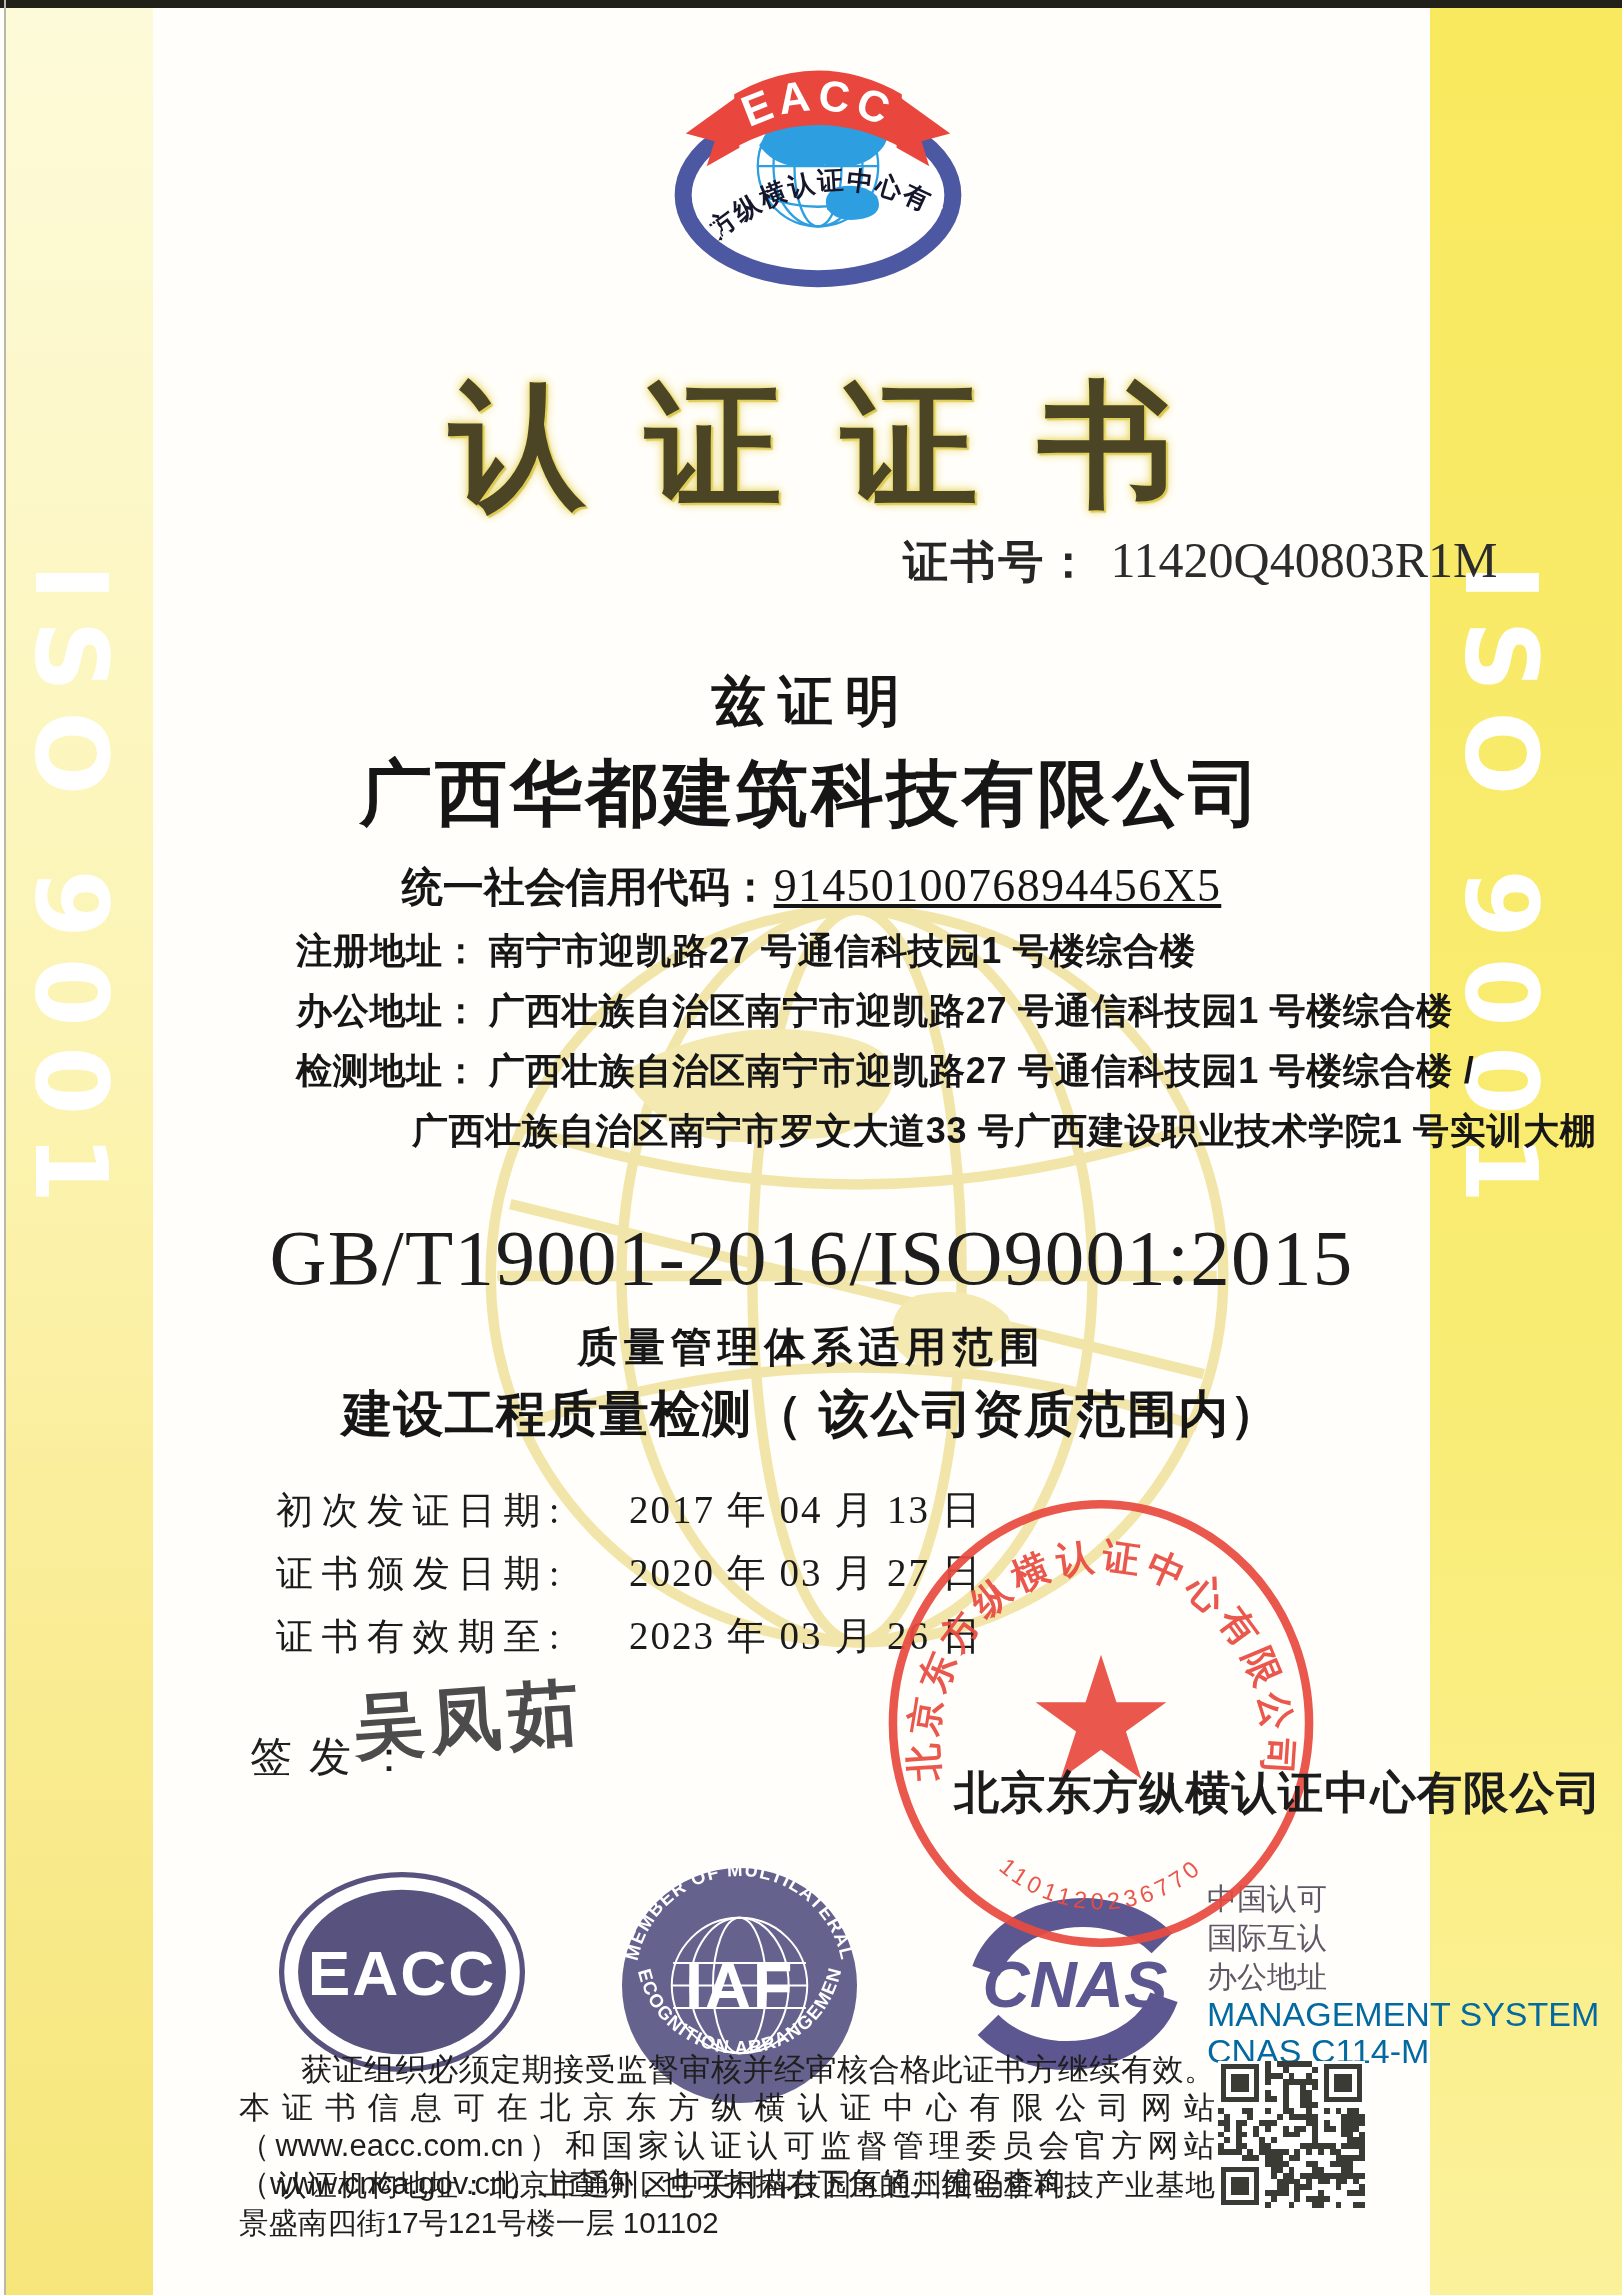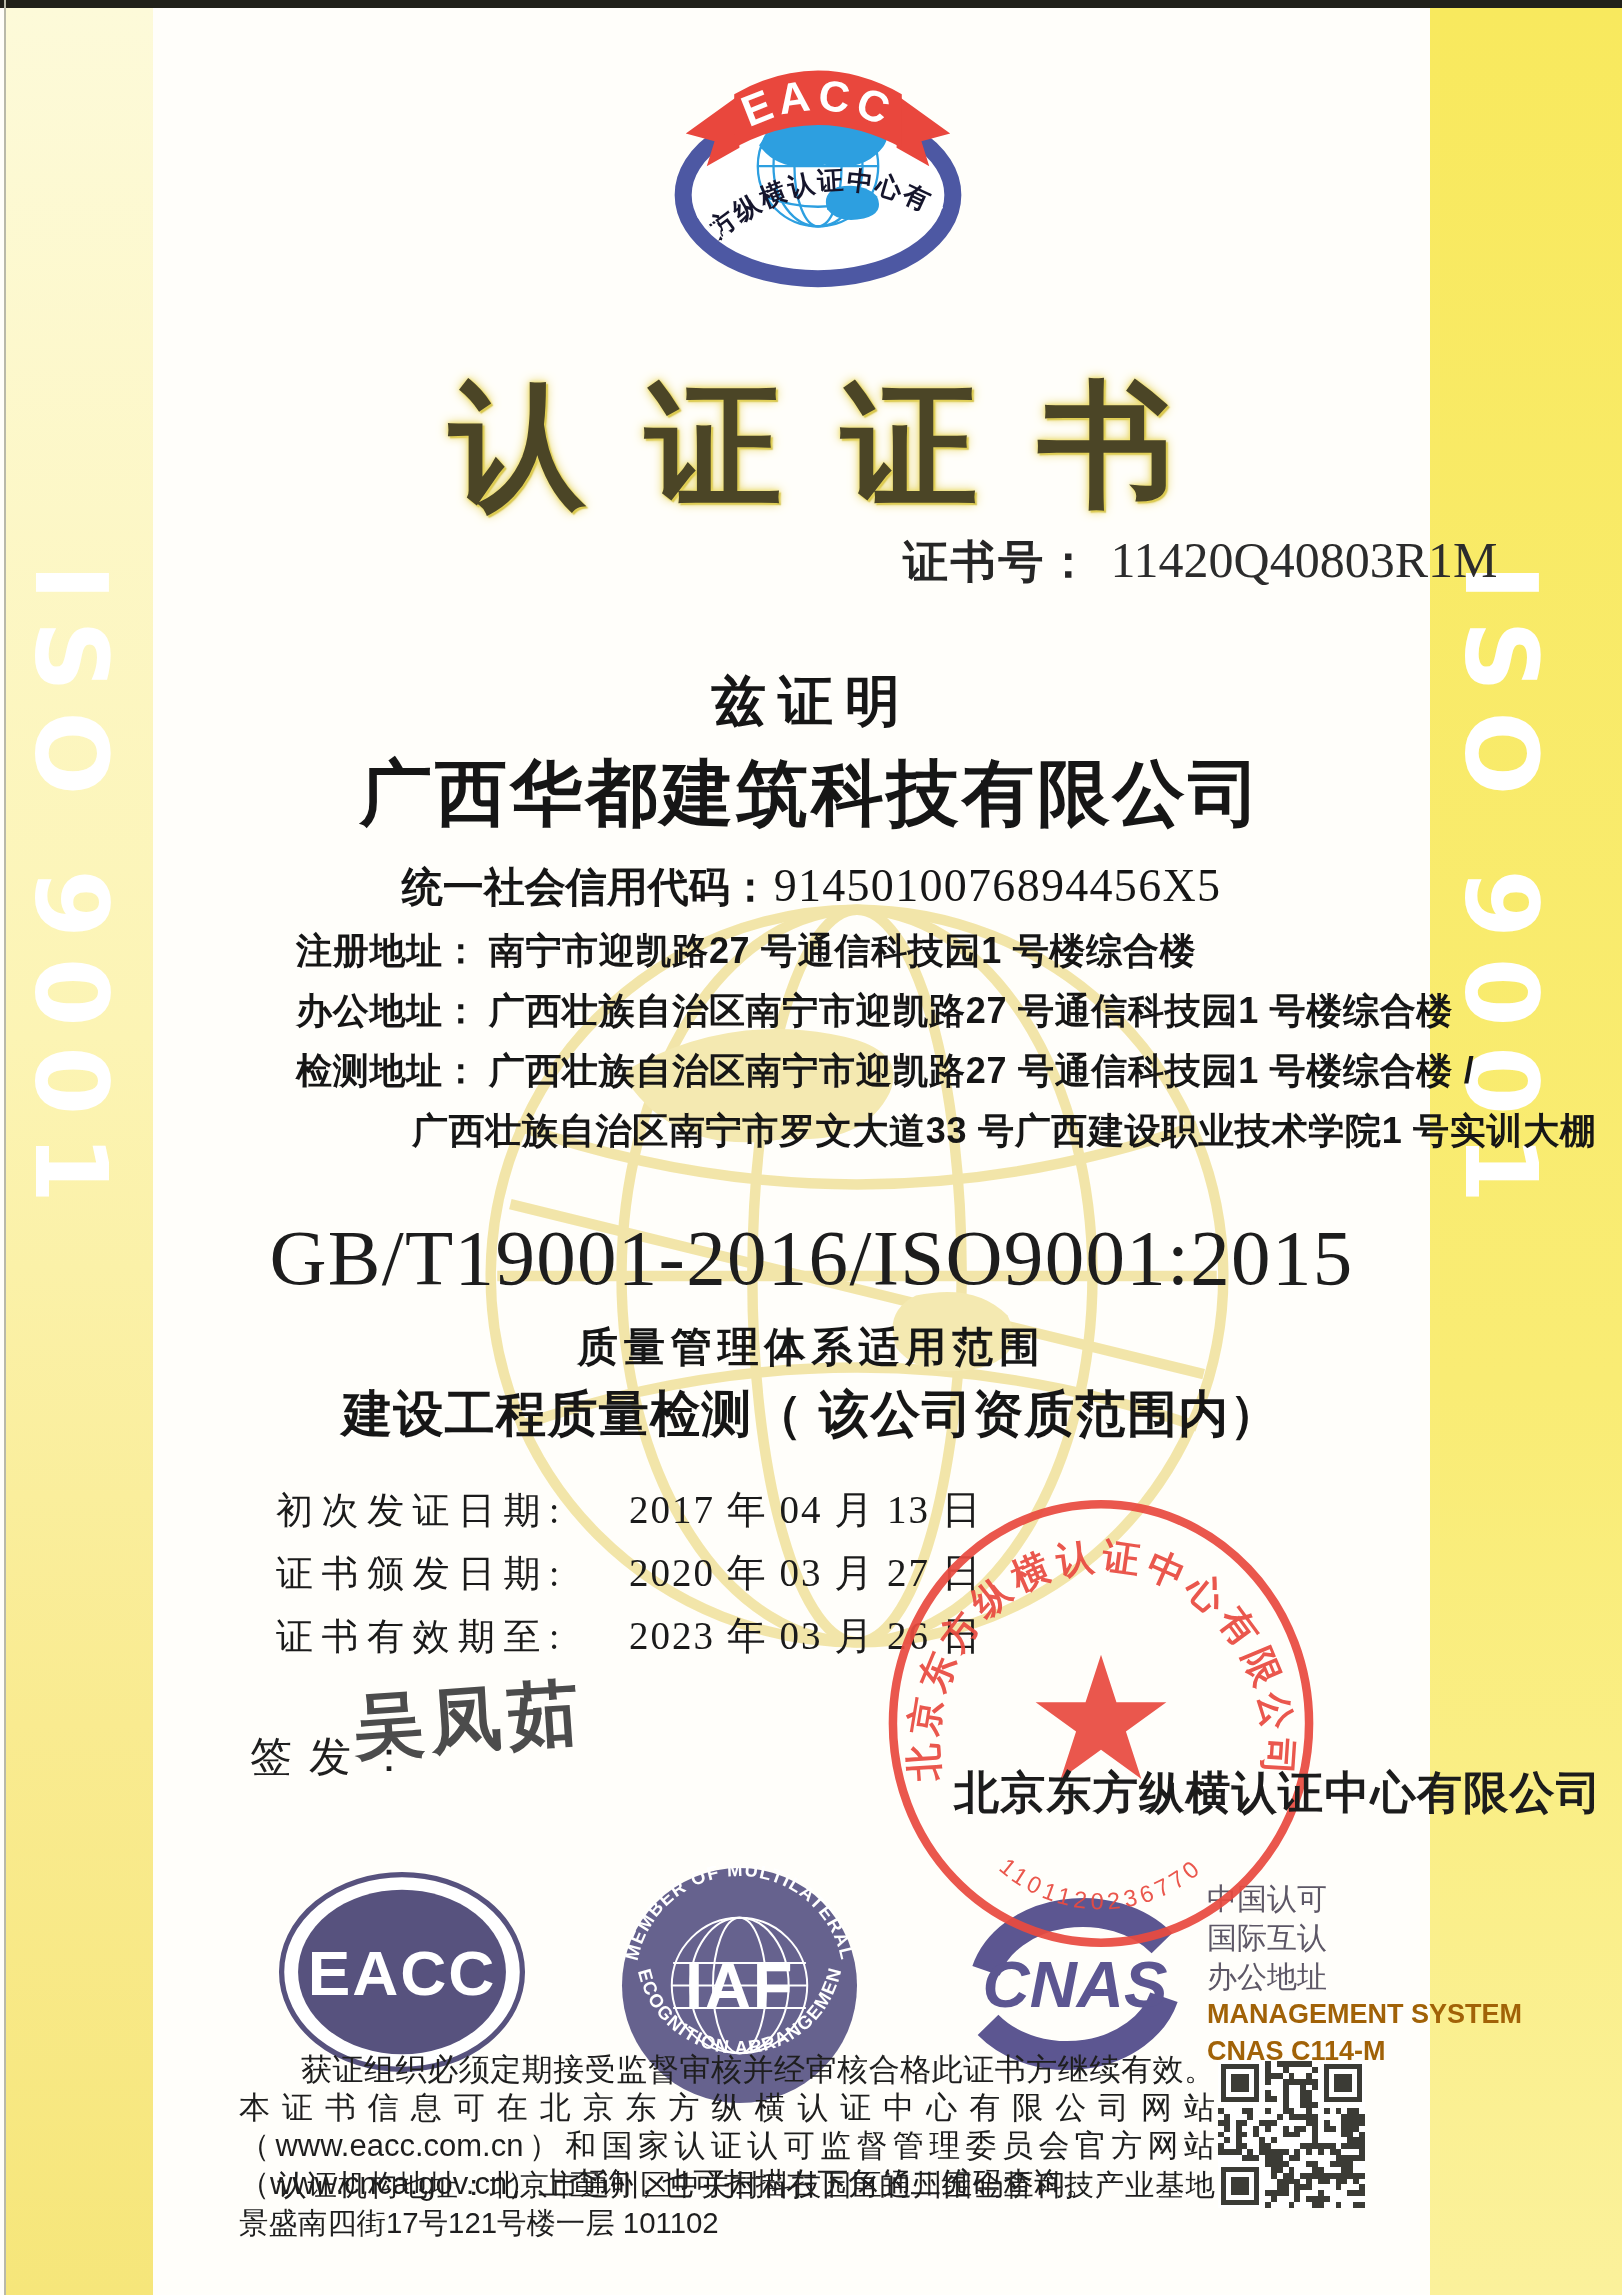--- a/index.html
+++ b/index.html
@@ -25,21 +25,21 @@
   #title{top:355px;font-size:136px;font-weight:bold;letter-spacing:60px;text-indent:60px;
     color:#4b4526;text-shadow:0 0 3.9px #efdf66,0 0 10.5px #e3cf52,2px 2px 1.3px #cdbb41;}
   
   #certno{left:903px;top:531px;display:flex;align-items:baseline;gap:17px;white-space:nowrap;}
   #certno .lbl{font-size:45px;font-weight:bold;letter-spacing:2.6px;color:#262626;}
   #certno .val{font-size:50px;font-family:"Liberation Serif","DejaVu Serif",serif;color:#2c2c2c;}
   #statement{top:665px;font-size:55px;font-weight:bold;letter-spacing:11.8px;}
   #company{top:746px;font-size:72px;font-weight:bold;letter-spacing:3.3px;}
   #creditcode{top:859px;white-space:nowrap;}
   #creditcode .lbl{font-size:41px;font-weight:bold;}
-  #creditcode .val{font-size:46px;font-family:"Liberation Serif","DejaVu Serif",serif;letter-spacing:1.3px;}
+  #creditcode .val{font-size:46px;font-family:"Liberation Serif","DejaVu Serif",serif;letter-spacing:1.3px;text-decoration:underline;}
   
   #addresses{left:296px;top:921px;white-space:nowrap;}
   #addresses .row{line-height:60px;font-size:36px;font-weight:bold;letter-spacing:0.7px;}
   #addresses .row .lbl{margin-right:9.2px;}
   #addresses .row.cont{padding-left:116px;}
   
   #std-head{top:1160px;font-size:41px;font-weight:bold;letter-spacing:5.9px;}
   #std-code{top:1213px;font-size:79px;font-family:"Liberation Serif","DejaVu Serif",serif;
             letter-spacing:1.3px;color:#1d1d1d;}
   #scope-head{top:1320px;font-size:41px;font-weight:bold;letter-spacing:5.9px;}
@@ -56,21 +56,21 @@
   
   #stamp{left:872px;top:1491px;width:458px;height:465px;z-index:2;opacity:.93;}
   #issuer-line{left:954px;top:1763px;font-size:45px;font-weight:700;letter-spacing:1.3px;
     color:#1c1c1c;z-index:3;white-space:nowrap;}
   
   #eacc-logo{left:277px;top:1870px;width:250px;height:204px;}
   #iaf-logo{left:620px;top:1866px;width:239px;height:239px;}
   #cnas-logo{left:963px;top:1885px;width:224px;height:198px;}
   #cnas-text{left:1207px;top:1879px;line-height:39px;white-space:nowrap;}
   #cnas-text .cn{font-size:30px;color:#5d5766;}
-  #cnas-text .en{font-size:27px;color:#a16207;line-height:37px;font-weight:bold;}
+  #cnas-text .en{font-size:34px;color:#0369a1;line-height:37px;}
   
   #footnote1{left:239px;top:2051px;width:976px;font-size:31px;line-height:38px;
     text-indent:2em;color:#1e1e1e;text-align:justify;}
   #footnote2{left:239px;top:2166px;width:976px;font-size:29.4px;line-height:38px;
     text-indent:1.3em;color:#1e1e1e;text-align:justify;}
   
   #qr{left:1218px;top:2061px;width:147px;height:147px;background:#fff;z-index:2;}
   #qr i{position:absolute;background:#3b3b35;}
   #qr .f{position:absolute;width:26%;height:26%;border:5.2px solid #3b3b35;box-sizing:border-box;background:#fff;}
   #qr .f::after{content:"";position:absolute;inset:18%;background:#3b3b35;}

